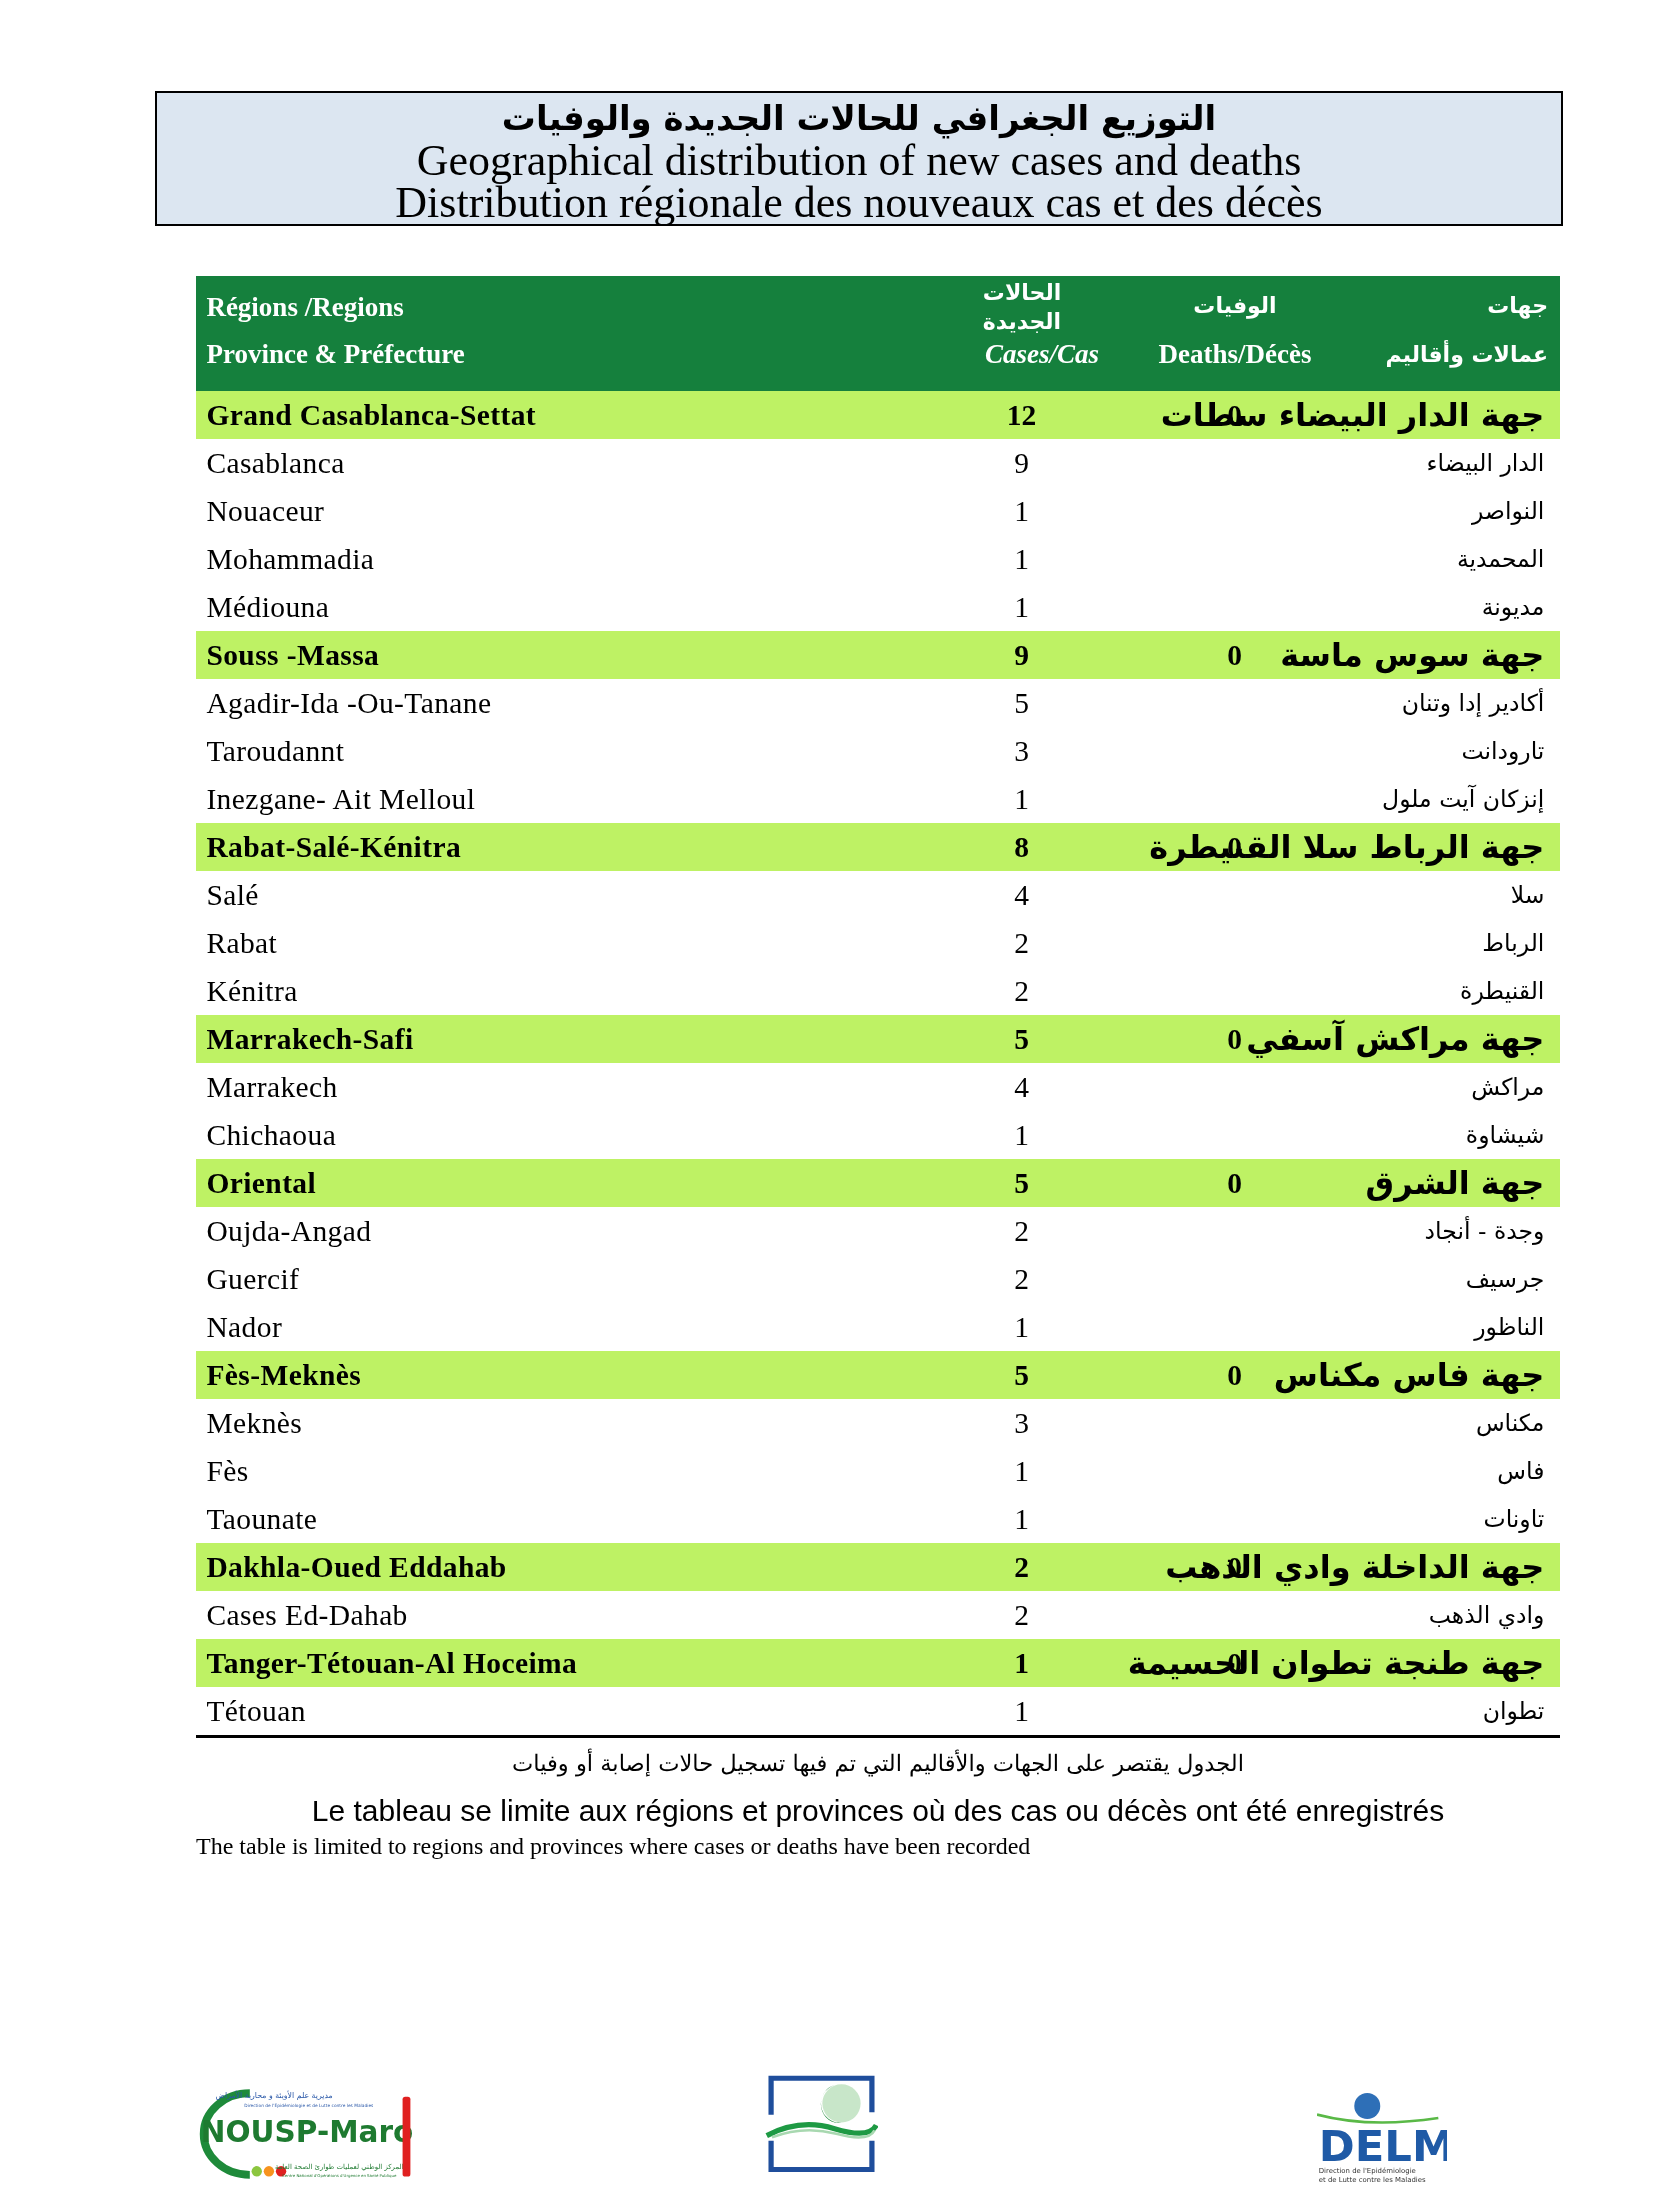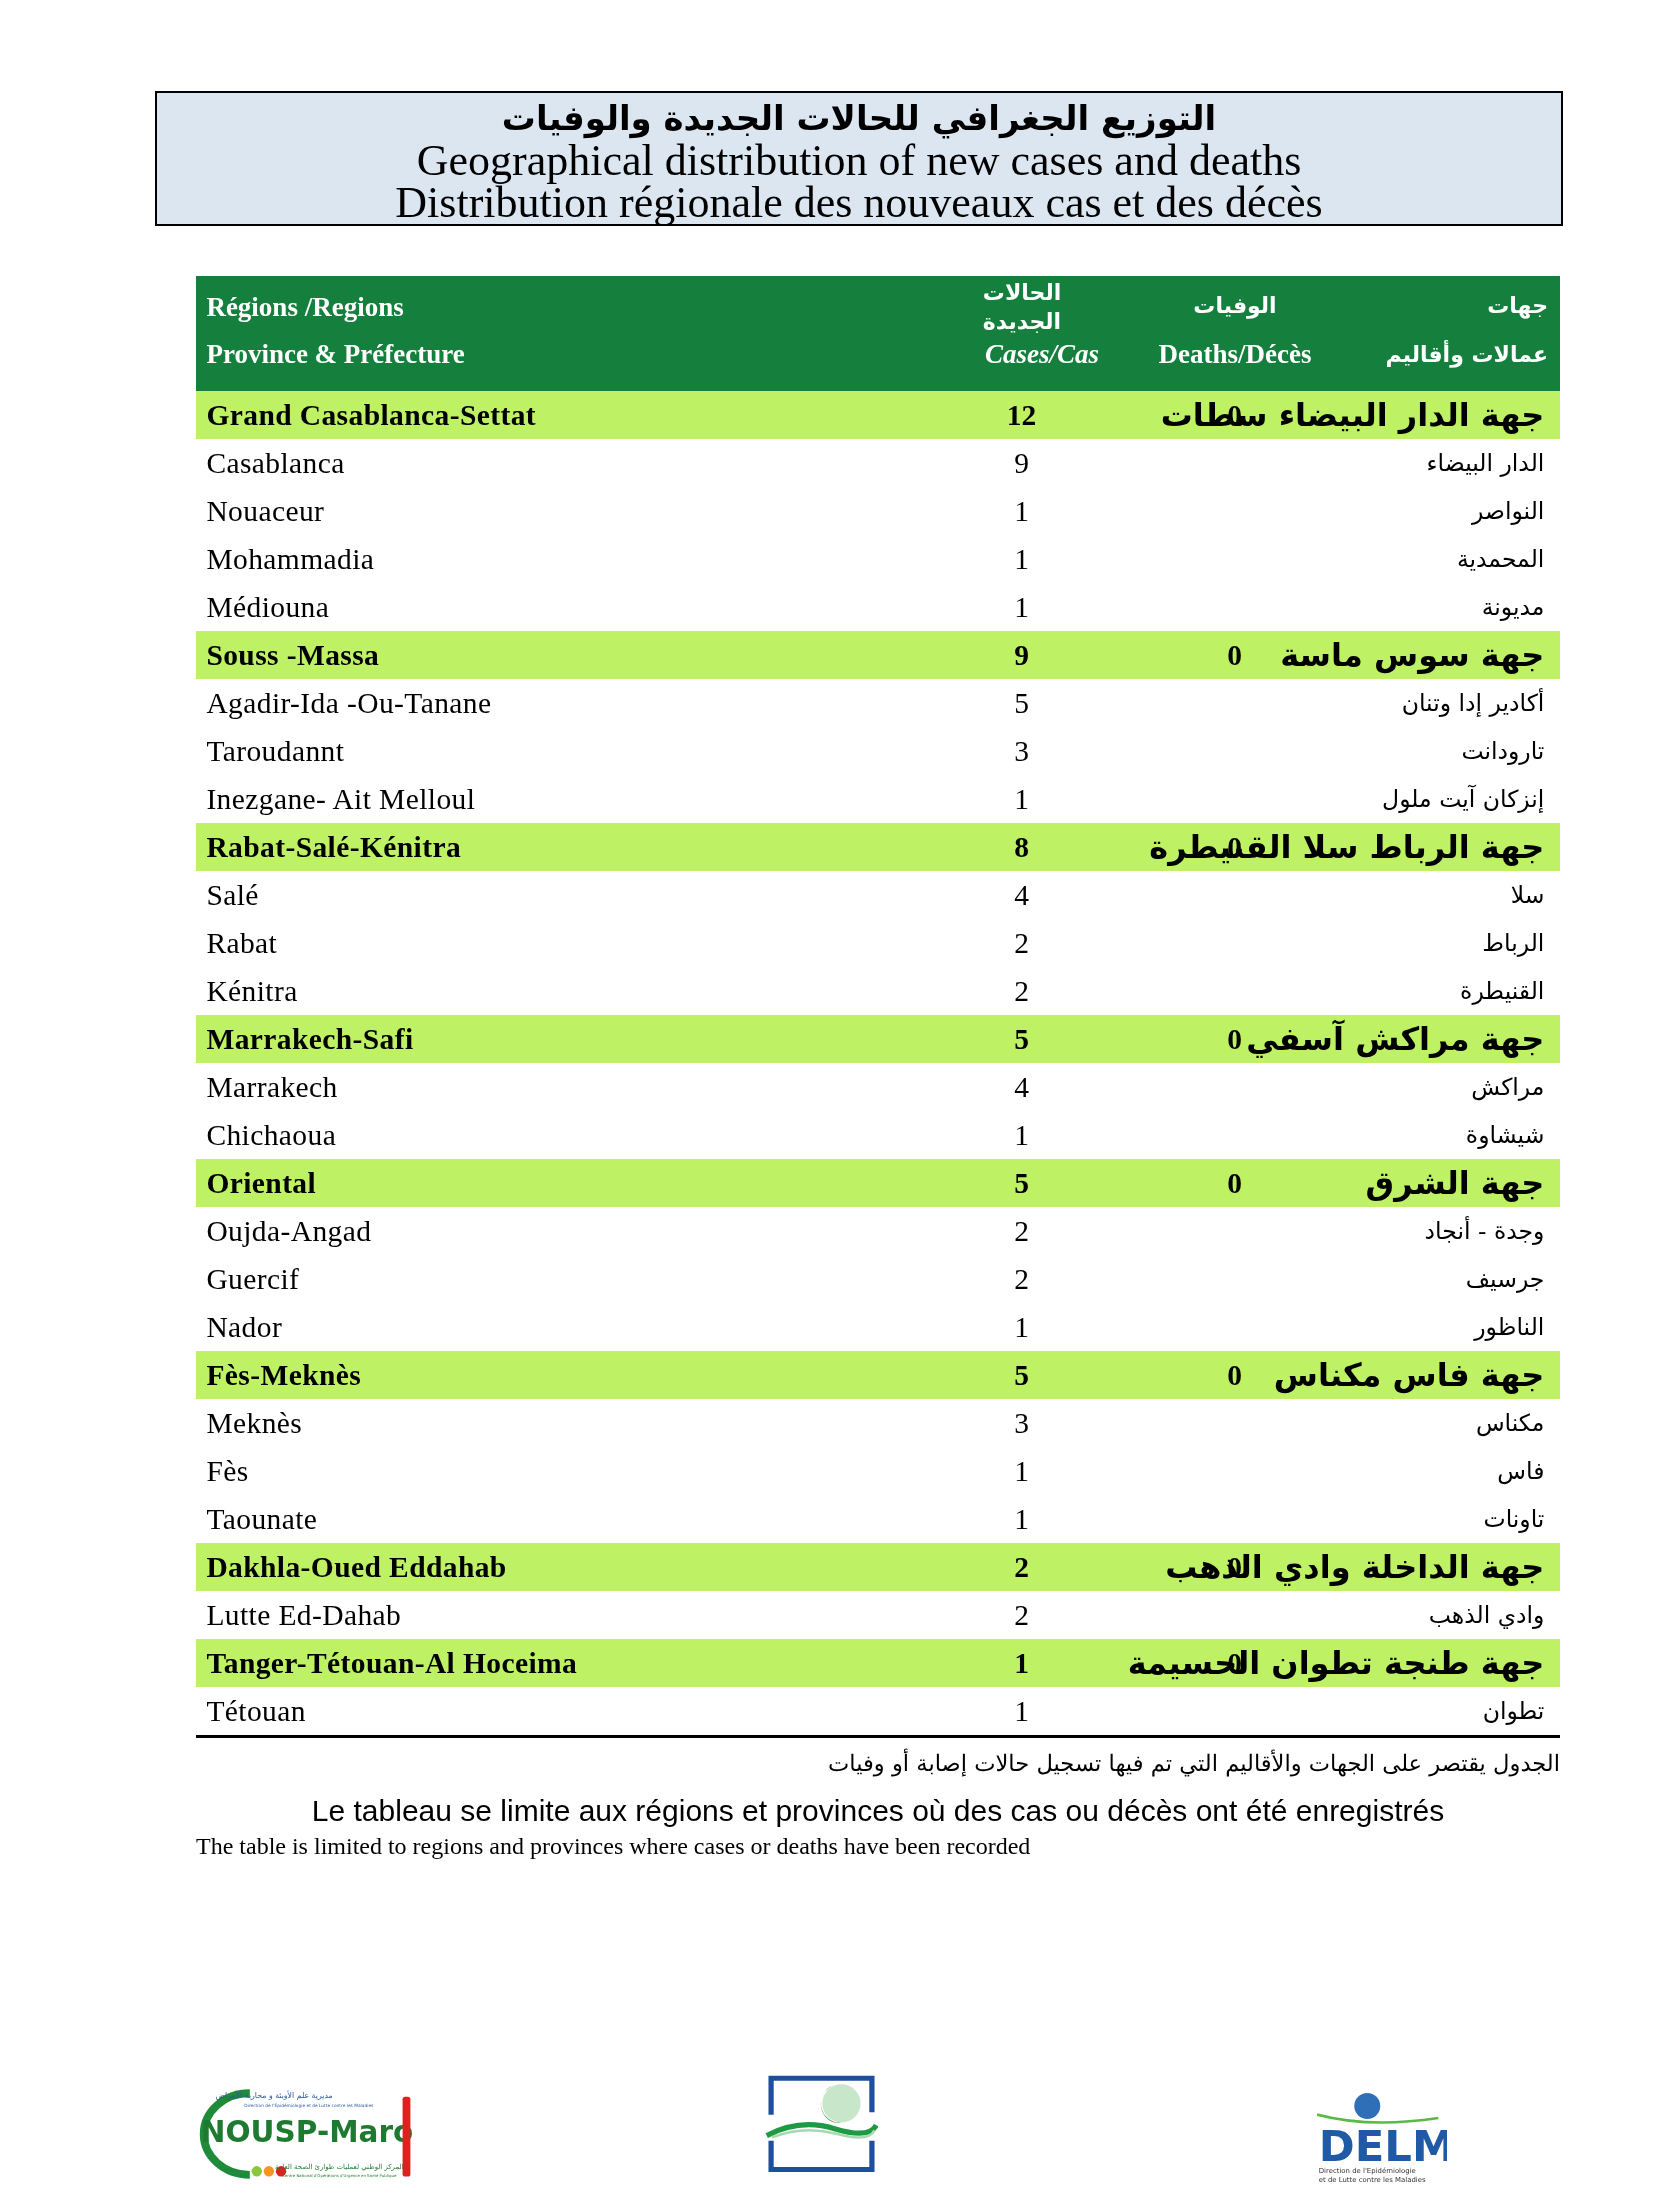--- a/index.html
+++ b/index.html
@@ -23,21 +23,21 @@
   .row .cases { position:absolute; left:782px; width:87px; text-align:center; top:0; line-height:49px;
                 font-family:"Liberation Serif", serif; font-size:29.5px; }
   .row .deaths { position:absolute; left:995px; width:87px; text-align:center; top:0; line-height:49px;
                  font-family:"Liberation Serif", serif; font-size:29.5px; }
   .row .ar { position:absolute; right:15.6px; top:0; line-height:49px; direction:rtl;
              font-family:"DejaVu Sans", sans-serif; font-size:23.5px; }
   .row.region .name, .row.region .cases, .row.region .deaths { font-weight:bold; }
   .row.region .ar { font-weight:bold; font-size:32px; }
   .tbl-bottom { height:2.6px; background:#000; }
 
-  .note-ar { position:absolute; left:196px; width:1364px; top:1742px; 
+  .note-ar { position:absolute; left:196px; width:1364px; top:1742px; text-align:center;
              font-family:"DejaVu Serif", serif; font-size:22.6px; direction:rtl; line-height:43px; }
   .note-fr { position:absolute; left:196px; width:1364px; top:1792px; text-align:center;
              font-family:Liberation Sans, sans-serif; font-size:30px; line-height:37px; }
   .note-en { position:absolute; left:196px; width:1364px; top:1828px; text-align:left;
              font-family:"Liberation Serif", serif; font-size:24px; line-height:37px; }
 
   .logo { position:absolute; }
   .logo-nousp { left:196px; top:2086px; width:217px; height:96px; }
   .logo-ministry { left:765px; top:2073px; width:113px; height:100px; }
   .logo-delm { left:1317px; top:2090px; width:130px; height:96px; }
@@ -209,21 +209,21 @@
         <span class="deaths"></span>
         <span class="ar">تاونات</span>
       </div>
       <div class="row region">
         <span class="name">Dakhla-Oued Eddahab</span>
         <span class="cases">2</span>
         <span class="deaths">0</span>
         <span class="ar">جهة الداخلة وادي الذهب</span>
       </div>
       <div class="row province">
-        <span class="name">Lutte Ed-Dahab</span>
+        <span class="name">Cases Ed-Dahab</span>
         <span class="cases">2</span>
         <span class="deaths"></span>
         <span class="ar">وادي الذهب</span>
       </div>
       <div class="row region">
         <span class="name">Tanger-Tétouan-Al Hoceima</span>
         <span class="cases">1</span>
         <span class="deaths">0</span>
         <span class="ar">جهة طنجة تطوان الحسيمة</span>
       </div>

